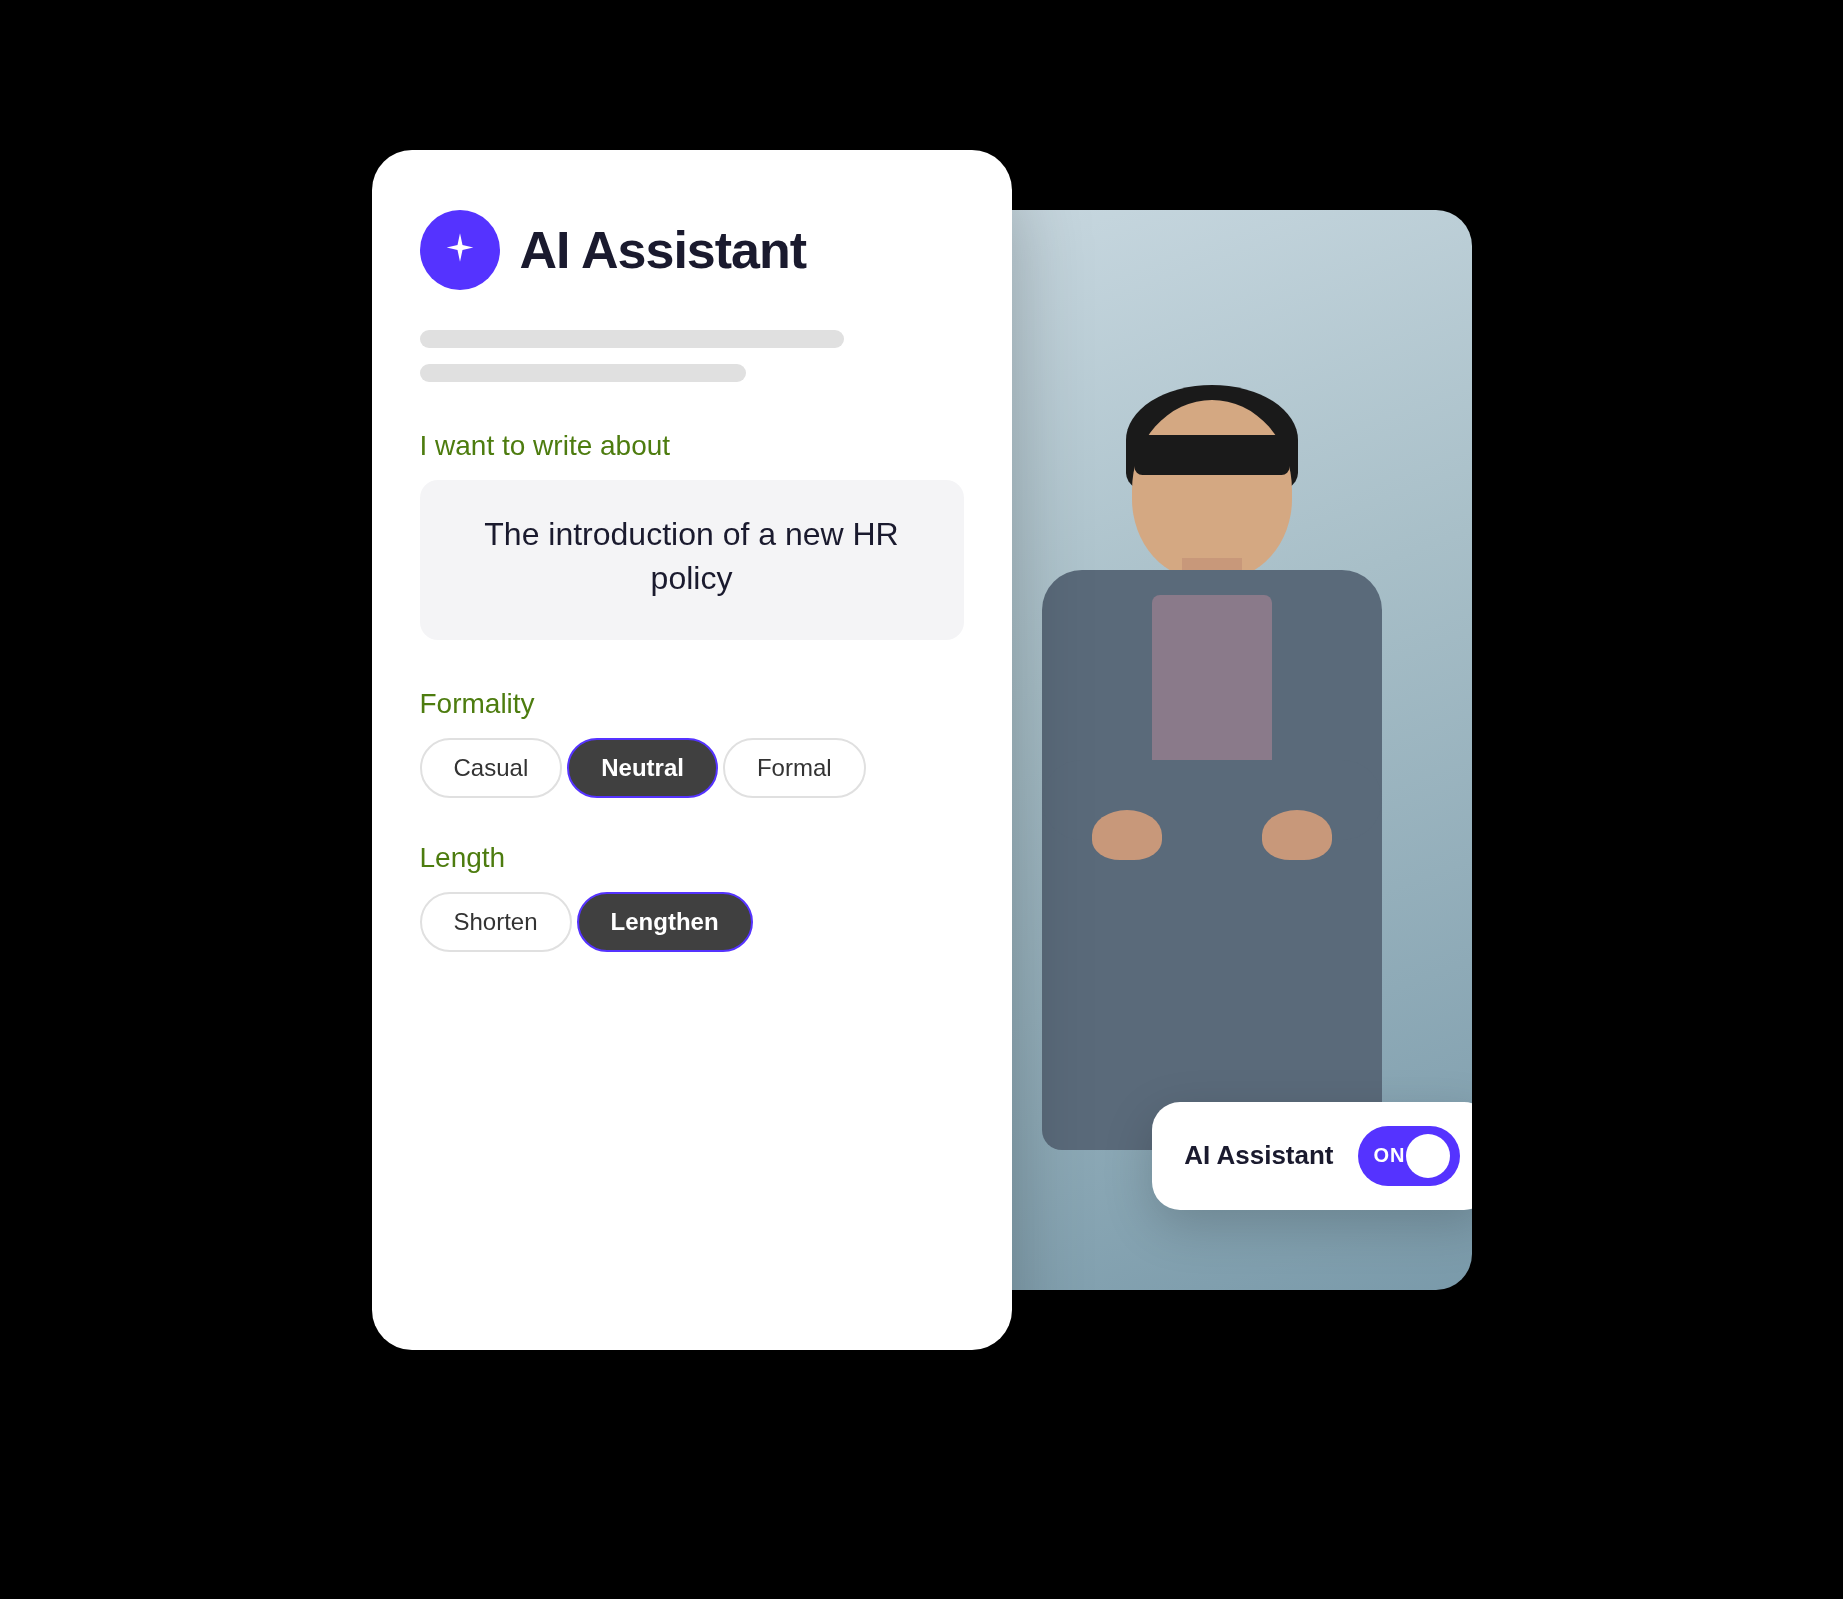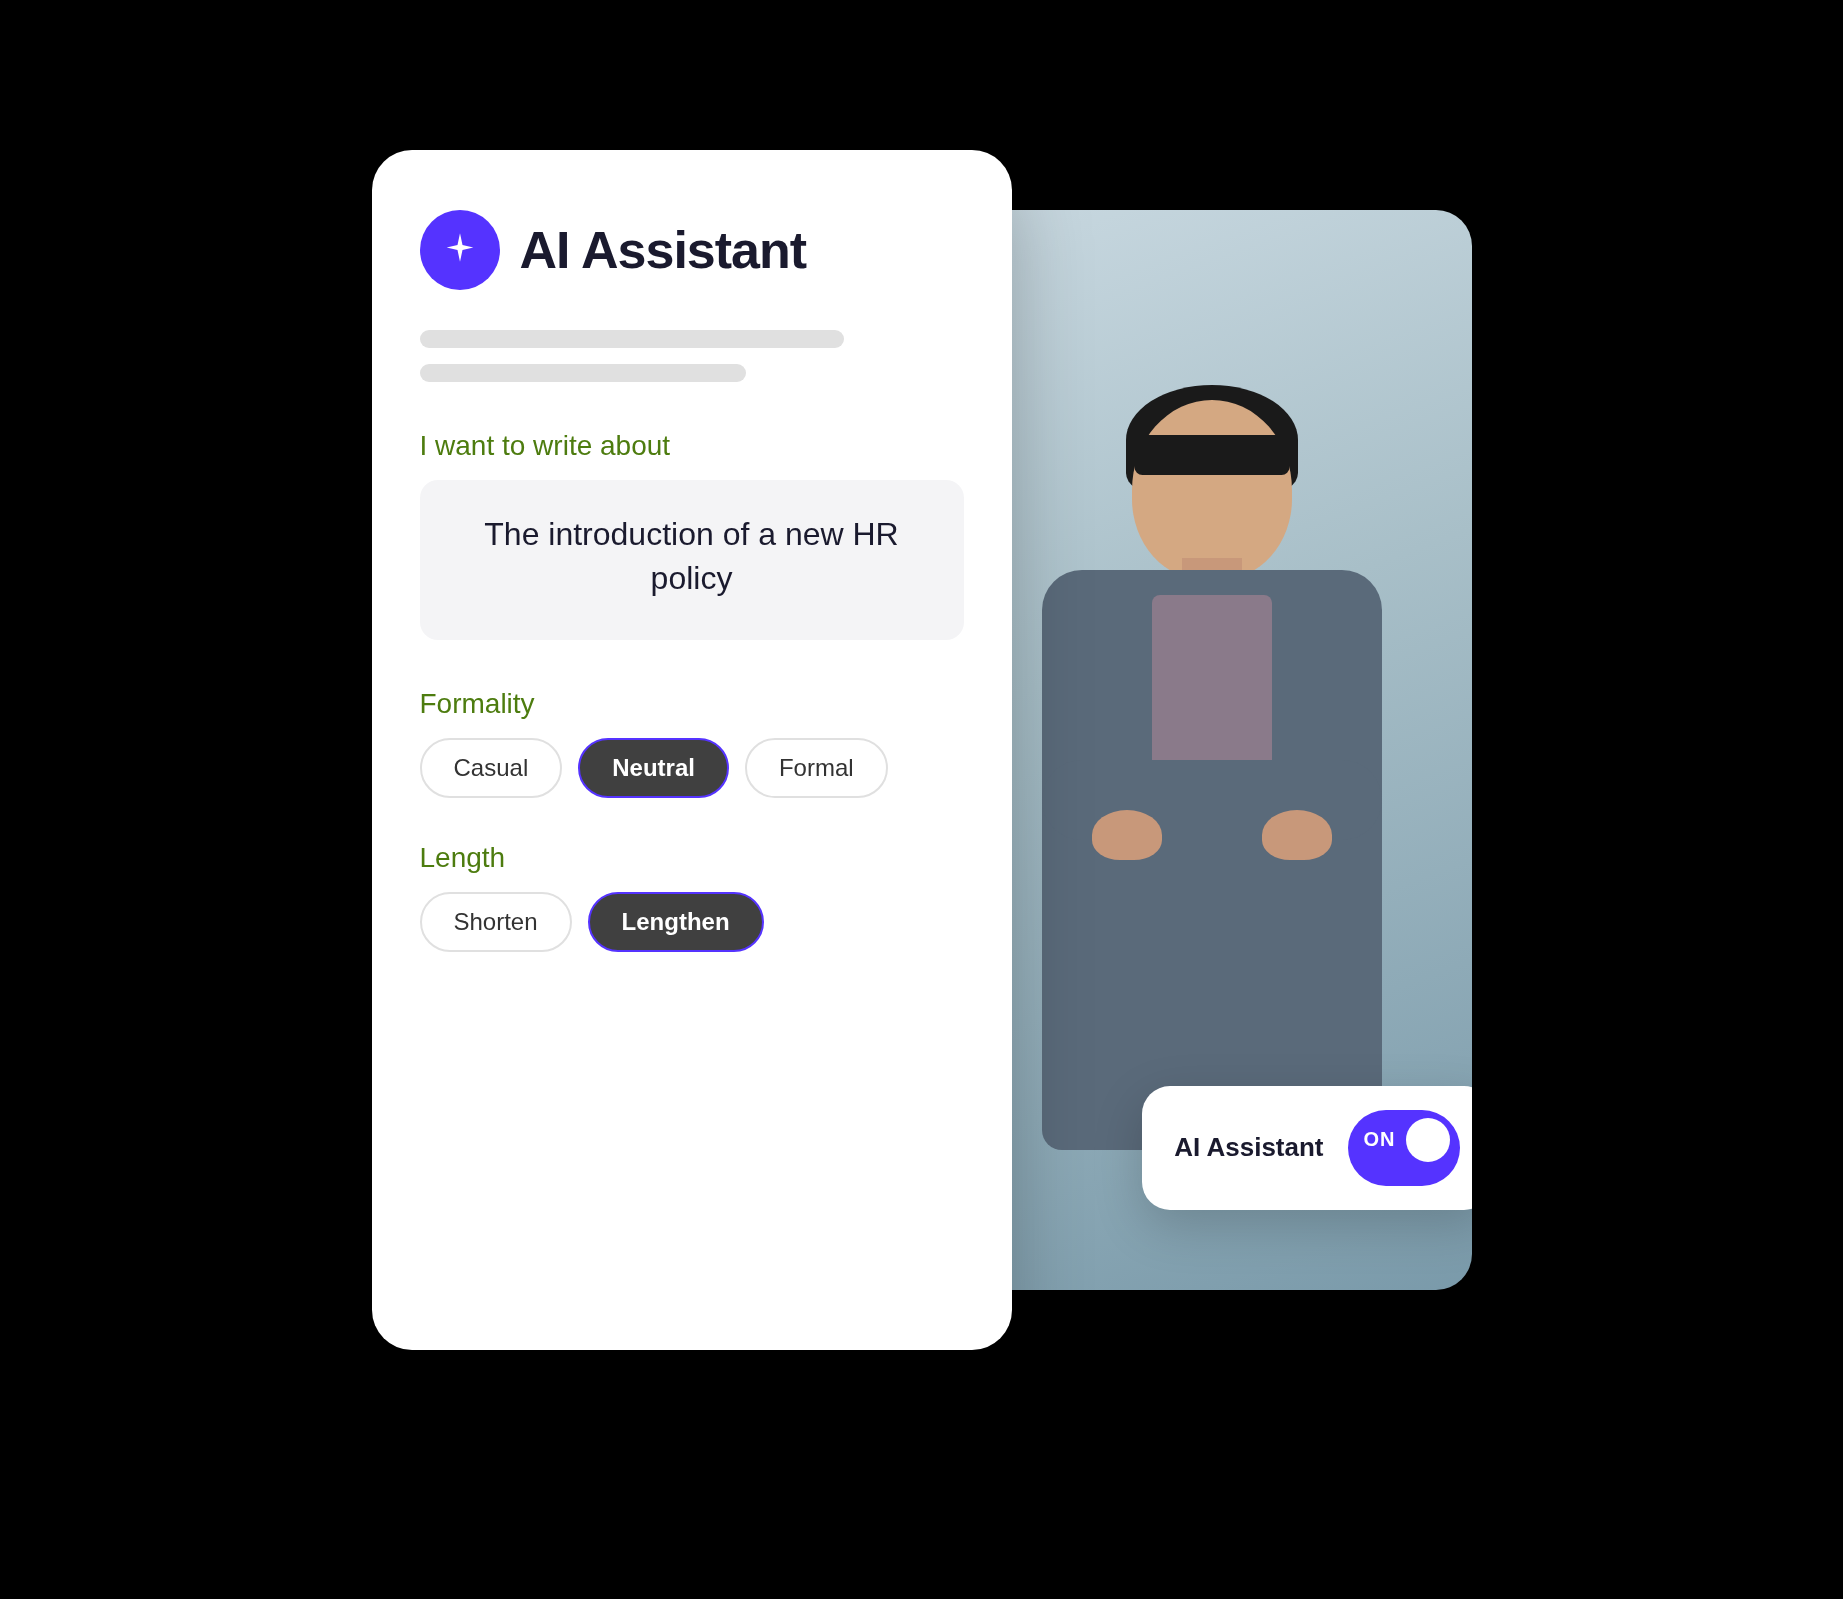--- a/index.html
+++ b/index.html
@@ -235,21 +235,21 @@
       text-align: center;
     }
 
     
     .option-section {
       margin-bottom: 44px;
     }
 
     .option-chips {
       display: flex;
-      gap: 16px;
+      gap: 5px;
       flex-wrap: wrap;
       margin-top: 16px;
     }
 
     .chip {
       padding: 14px 32px;
       border-radius: 50px;
       font-size: 24px;
       font-weight: 500;
       cursor: pointer;
@@ -286,22 +286,21 @@
       font-size: 26px;
       font-weight: 600;
       color: #1a1a2e;
     }
 
     .toggle-switch {
       display: flex;
       align-items: center;
       background: #5533ff;
       border-radius: 50px;
-      padding: 8px 10px 24px 16px;
-      gap: 10px;
+      padding: 8px 10px 8px 16px;
       justify-content: flex-end;
     }
 
     .toggle-on-text {
       font-size: 20px;
       font-weight: 700;
       color: #fff;
       letter-spacing: 1px;
     }
 

